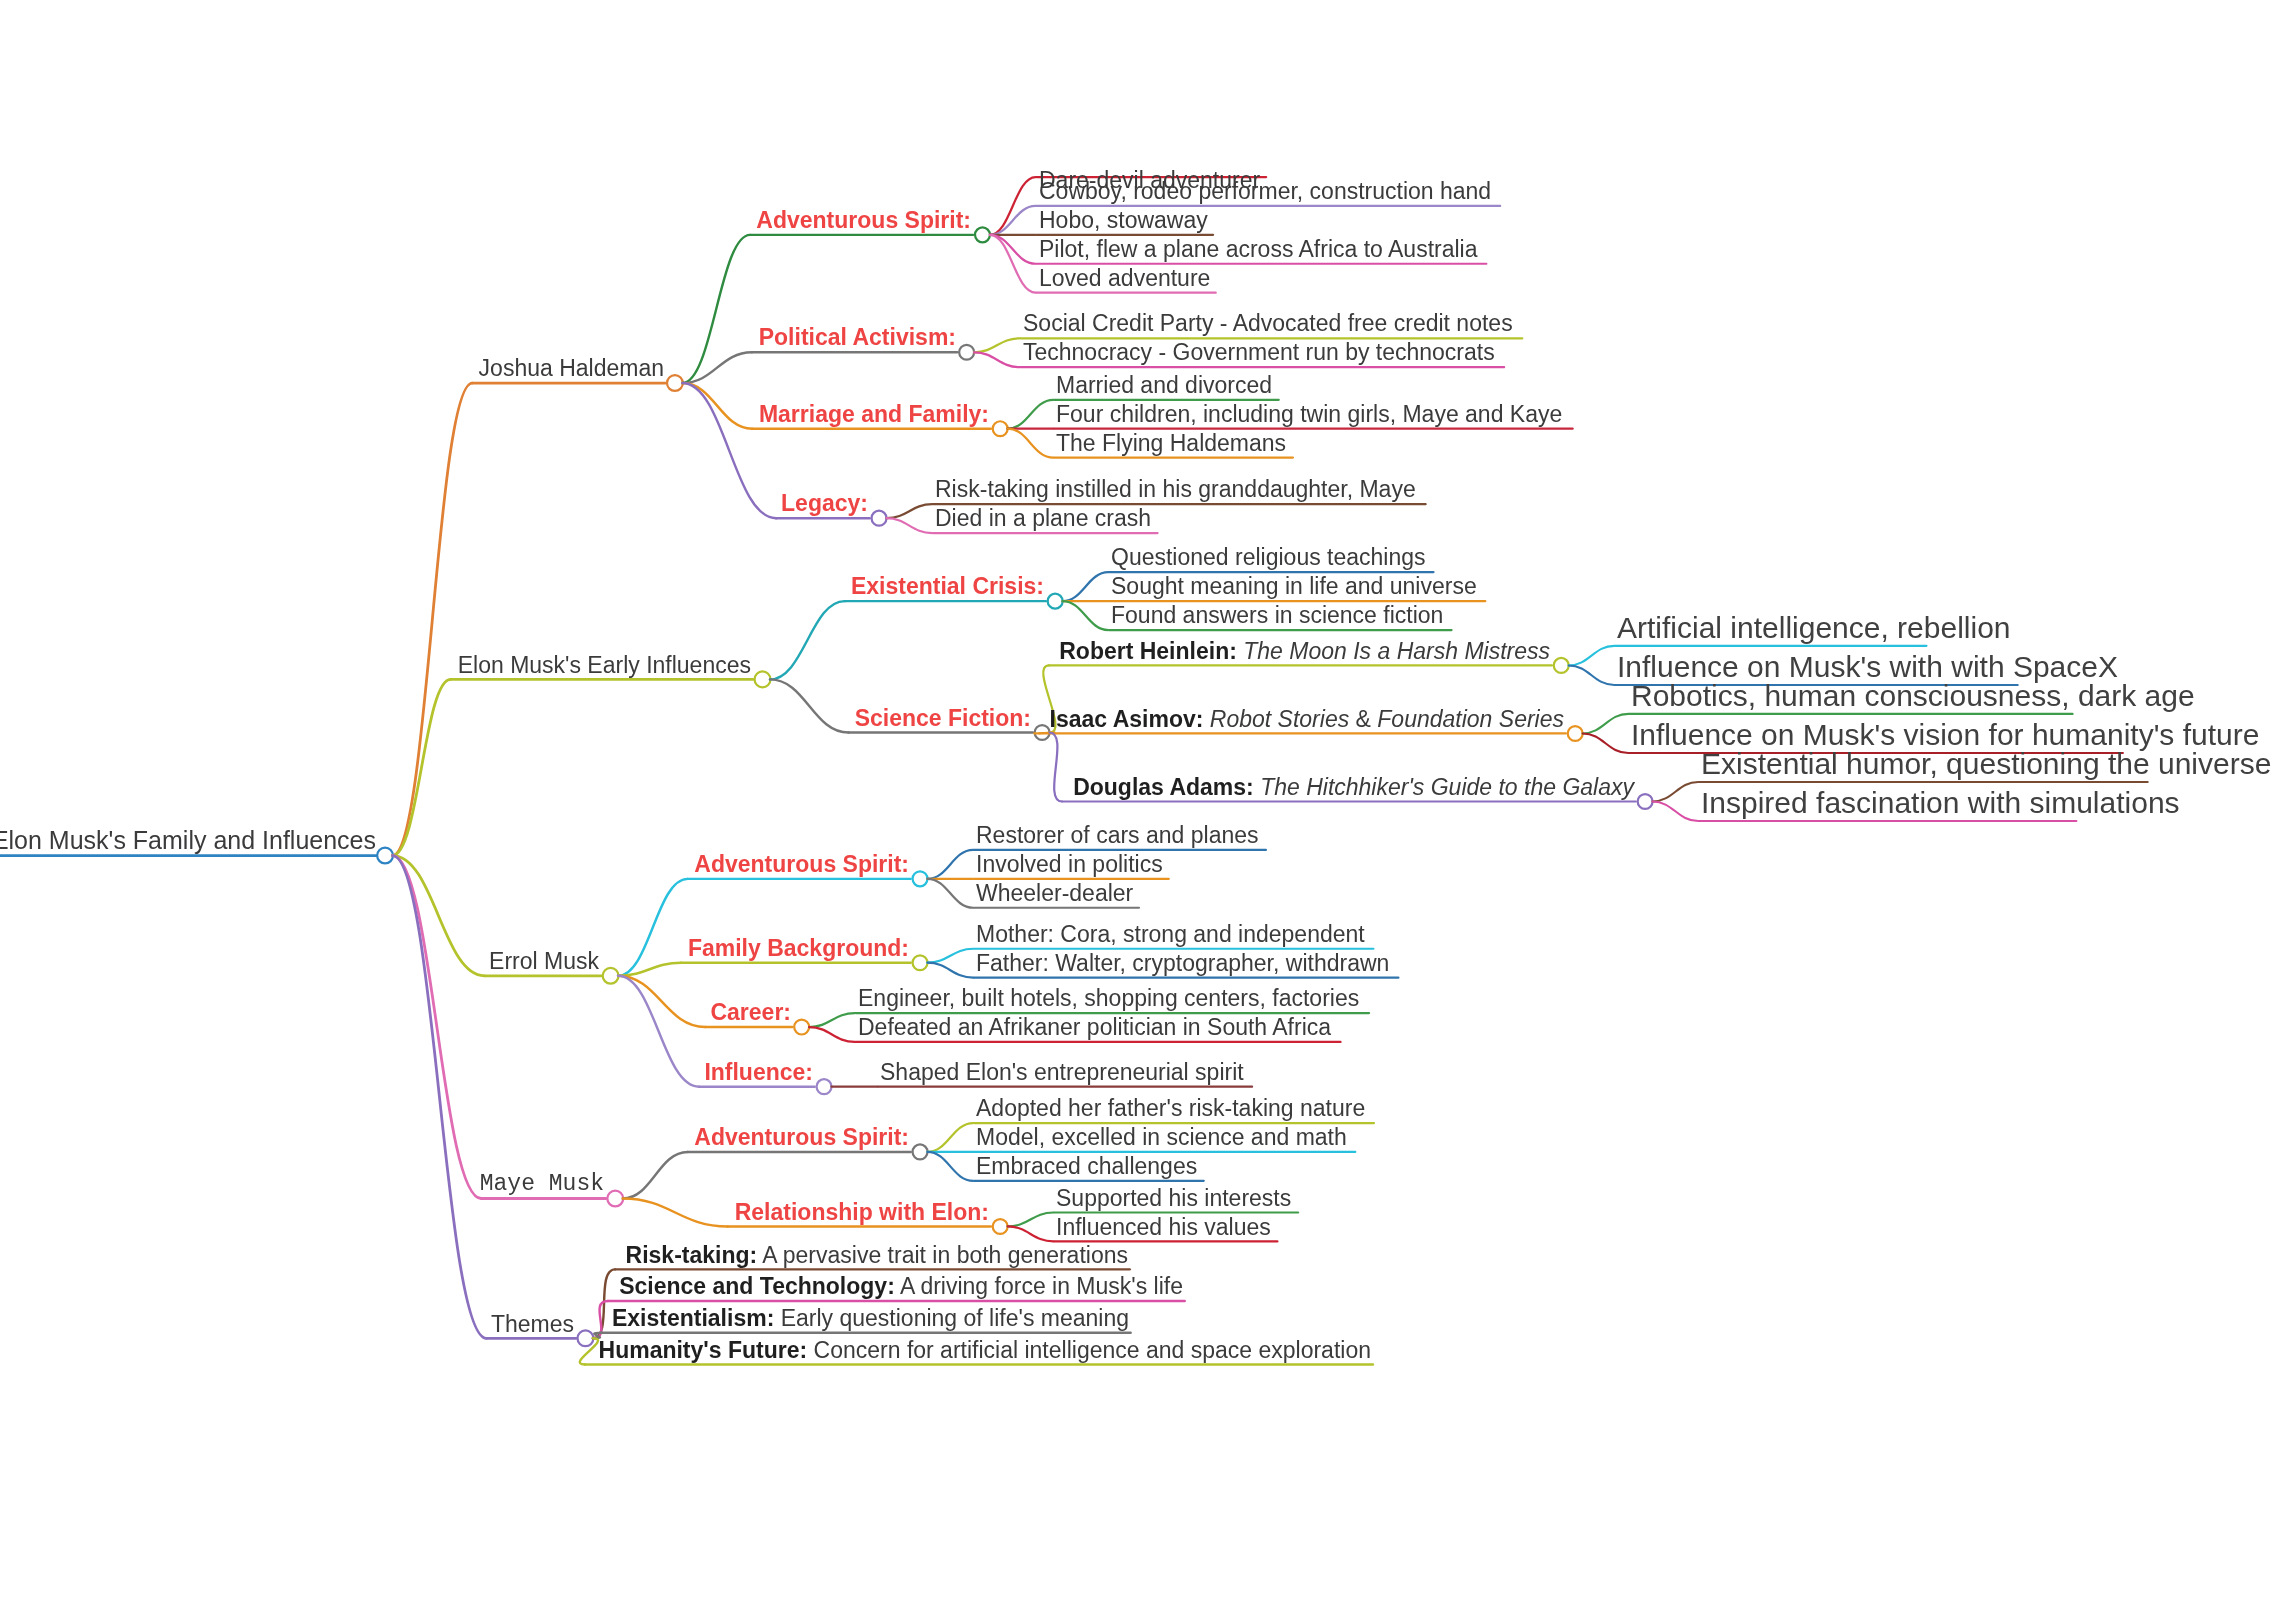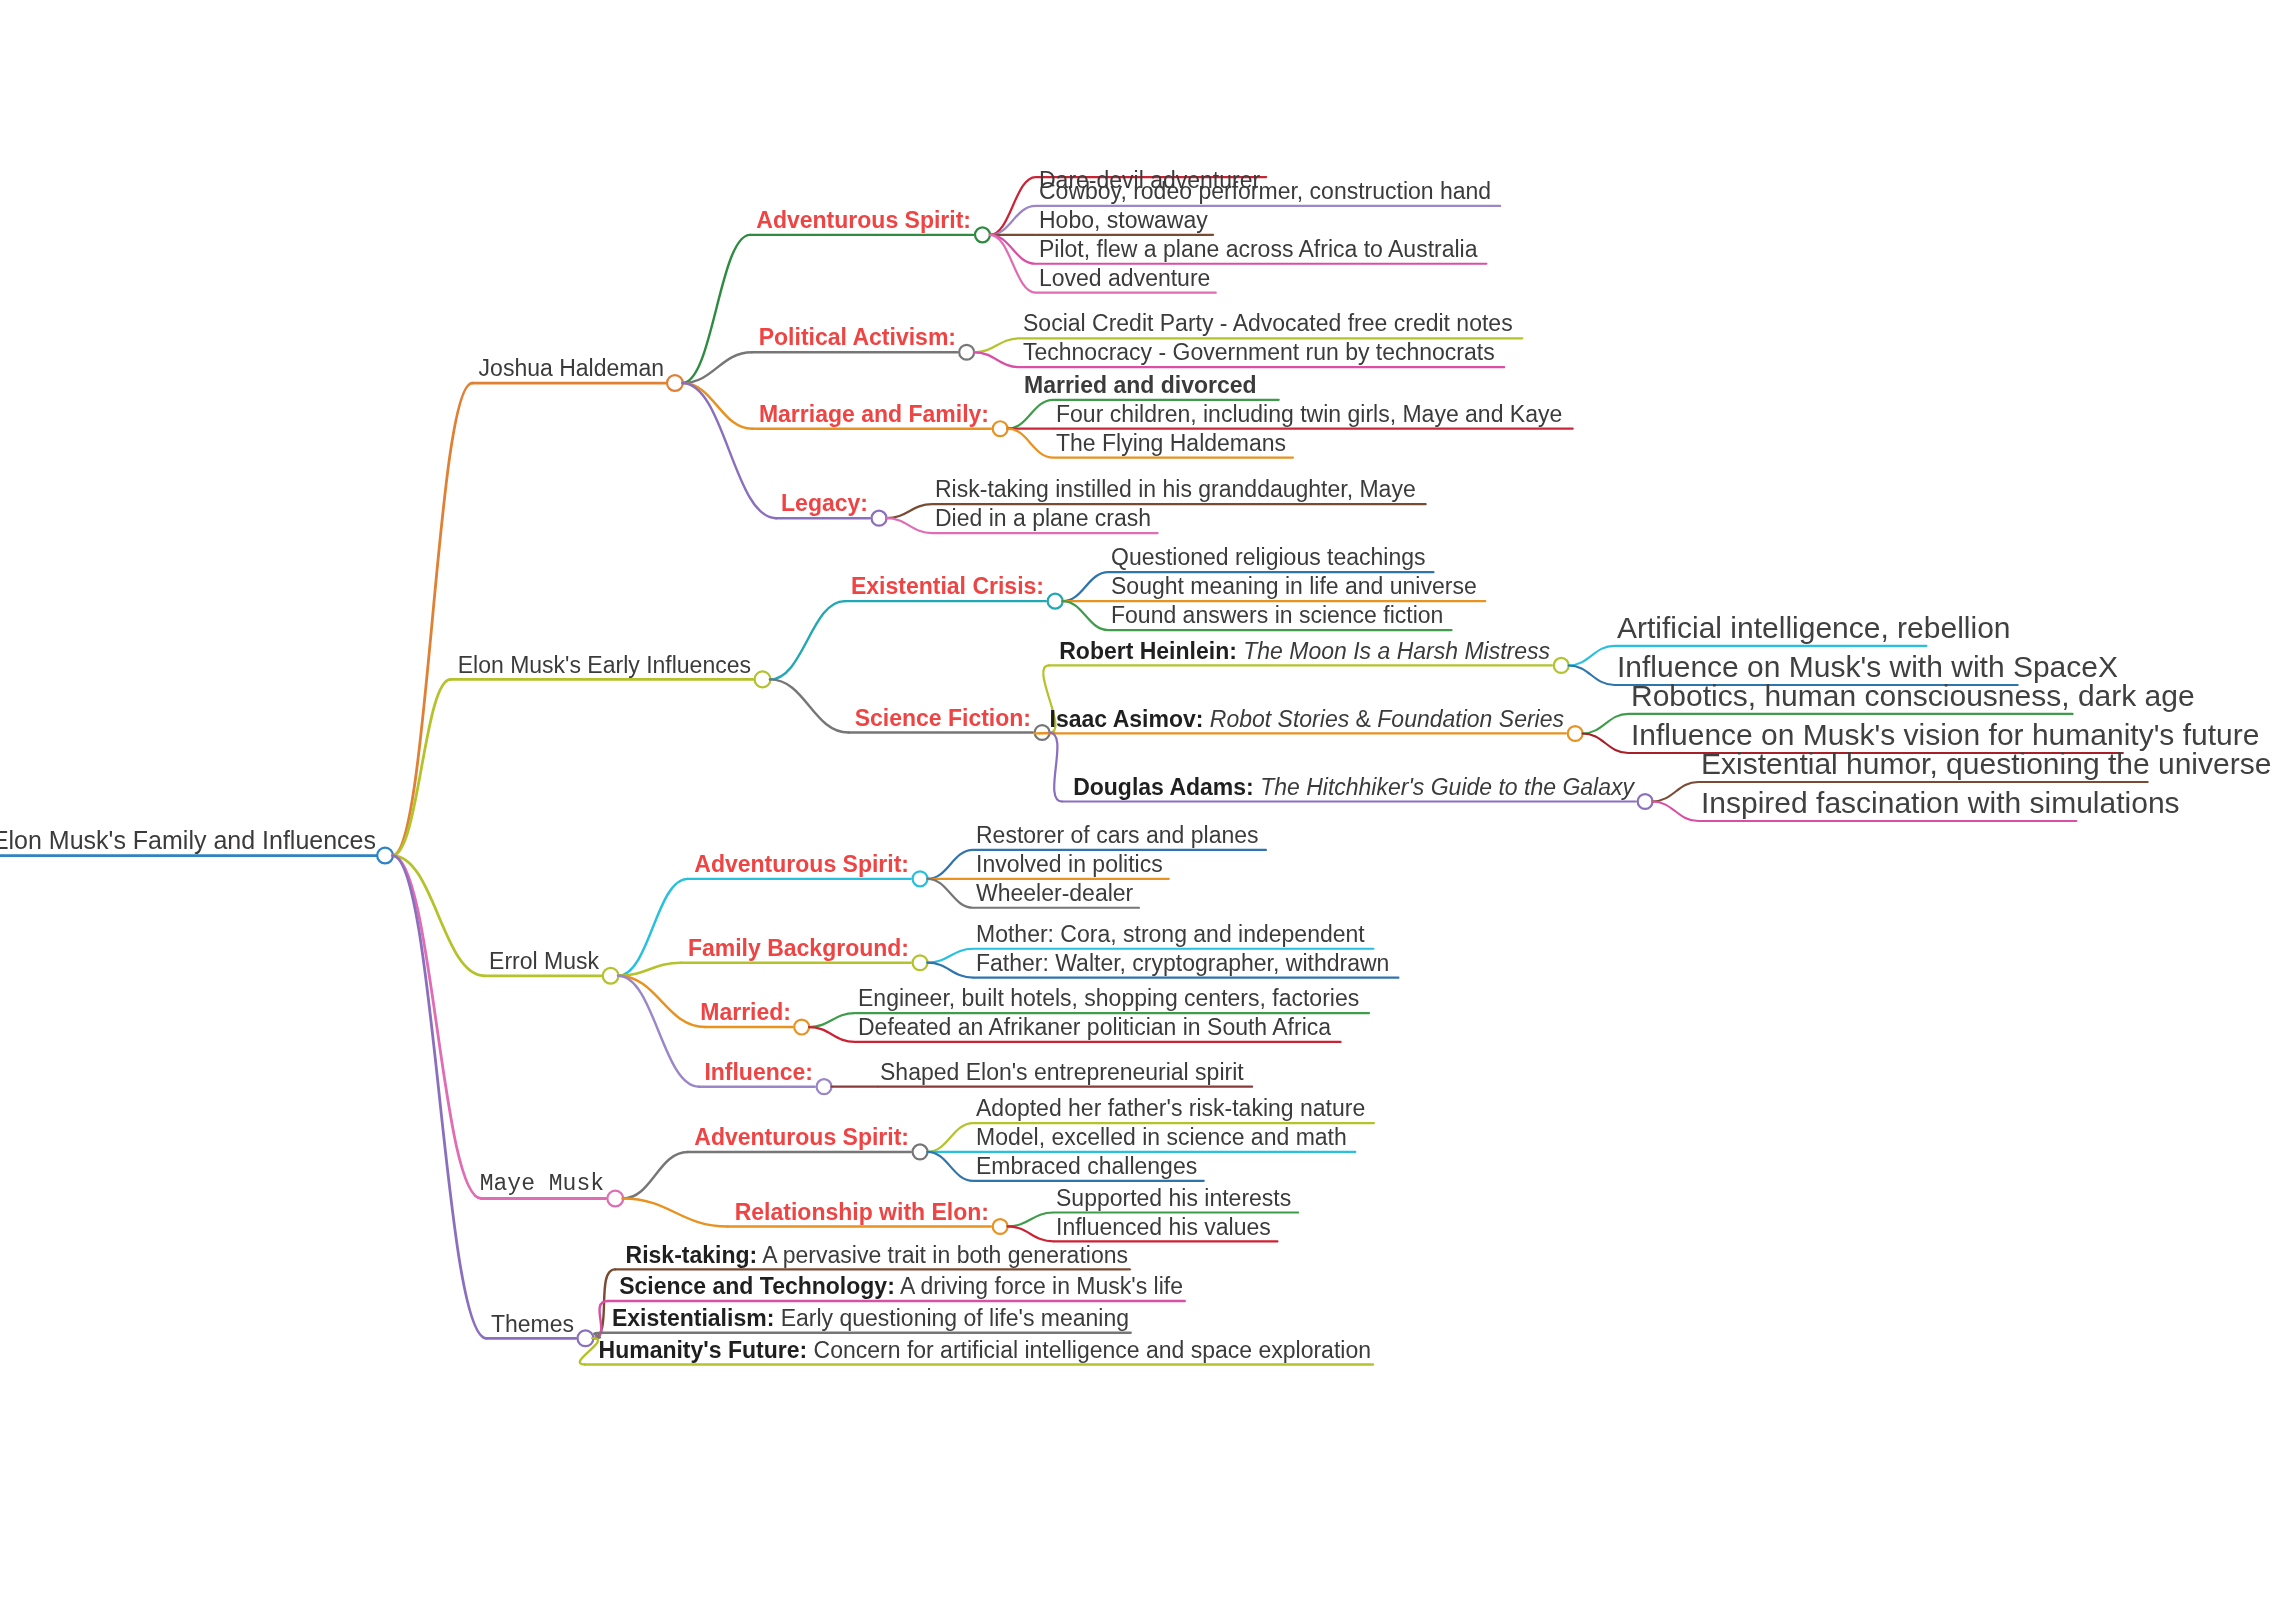--- a/index.html
+++ b/index.html
@@ -165,21 +165,21 @@
 <span class="lbl l2 rightanchor" style="left: 971px; top: 235px;">Adventurous Spirit:</span>
 <span class="lbl l3" style="left: 1039px; top: 195px;">Dare-devil adventurer</span>
 <span class="lbl l3" style="left: 1039px; top: 206px;">Cowboy, rodeo performer, construction hand</span>
 <span class="lbl l3" style="left: 1039px; top: 235px;">Hobo, stowaway</span>
 <span class="lbl l3" style="left: 1039px; top: 264px;">Pilot, flew a plane across Africa to Australia</span>
 <span class="lbl l3" style="left: 1039px; top: 293px;">Loved adventure</span>
 <span class="lbl l2 rightanchor" style="left: 956px; top: 352px;">Political Activism:</span>
 <span class="lbl l3" style="left: 1023px; top: 338px;">Social Credit Party - Advocated free credit notes</span>
 <span class="lbl l3" style="left: 1023px; top: 367px;">Technocracy - Government run by technocrats</span>
 <span class="lbl l2 rightanchor" style="left: 989px; top: 429px;">Marriage and Family:</span>
-<span class="lbl l3" style="left: 1024px; top: 400px; font-weight: bold;">Married and divorced</span>
+<span class="lbl l3" style="left: 1056px; top: 400px;">Married and divorced</span>
 <span class="lbl l3" style="left: 1056px; top: 429px;">Four children, including twin girls, Maye and Kaye</span>
 <span class="lbl l3" style="left: 1056px; top: 458px;">The Flying Haldemans</span>
 <span class="lbl l2 rightanchor" style="left: 868px; top: 518px;">Legacy:</span>
 <span class="lbl l3" style="left: 935px; top: 504px;">Risk-taking instilled in his granddaughter, Maye</span>
 <span class="lbl l3" style="left: 935px; top: 533px;">Died in a plane crash</span>
 <span class="lbl l1 rightanchor" style="left: 751px; top: 680px;">Elon Musk's Early Influences</span>
 <span class="lbl l2 rightanchor" style="left: 1044px; top: 601px;">Existential Crisis:</span>
 <span class="lbl l3" style="left: 1111px; top: 572px;">Questioned religious teachings</span>
 <span class="lbl l3" style="left: 1111px; top: 601px;">Sought meaning in life and universe</span>
 <span class="lbl l3" style="left: 1111px; top: 630px;">Found answers in science fiction</span>
@@ -194,21 +194,21 @@
 <span class="lbl l4" style="left: 1701px; top: 782px;">Existential humor, questioning the universe</span>
 <span class="lbl l4" style="left: 1701px; top: 821px;">Inspired fascination with simulations</span>
 <span class="lbl l1 rightanchor" style="left: 599px; top: 976px;">Errol Musk</span>
 <span class="lbl l2 rightanchor" style="left: 909px; top: 879px;">Adventurous Spirit:</span>
 <span class="lbl l3" style="left: 976px; top: 850px;">Restorer of cars and planes</span>
 <span class="lbl l3" style="left: 976px; top: 879px;">Involved in politics</span>
 <span class="lbl l3" style="left: 976px; top: 908px;">Wheeler-dealer</span>
 <span class="lbl l2 rightanchor" style="left: 909px; top: 963px;">Family Background:</span>
 <span class="lbl l3" style="left: 976px; top: 949px;">Mother: Cora, strong and independent</span>
 <span class="lbl l3" style="left: 976px; top: 978px;">Father: Walter, cryptographer, withdrawn</span>
-<span class="lbl l2 rightanchor" style="left: 791px; top: 1027px;">Married:</span>
+<span class="lbl l2 rightanchor" style="left: 791px; top: 1027px;">Career:</span>
 <span class="lbl l3" style="left: 858px; top: 1013px;">Engineer, built hotels, shopping centers, factories</span>
 <span class="lbl l3" style="left: 858px; top: 1042px;">Defeated an Afrikaner politician in South Africa</span>
 <span class="lbl l2 rightanchor" style="left: 813px; top: 1087px;">Influence:</span>
 <span class="lbl l3" style="left: 880px; top: 1087px;">Shaped Elon's entrepreneurial spirit</span>
 <span class="lbl l1 rightanchor" style="left: 604px; top: 1199px; font-family: Liberation Mono, monospace;">Maye Musk</span>
 <span class="lbl l2 rightanchor" style="left: 909px; top: 1152px;">Adventurous Spirit:</span>
 <span class="lbl l3" style="left: 976px; top: 1123px;">Adopted her father's risk-taking nature</span>
 <span class="lbl l3" style="left: 976px; top: 1152px;">Model, excelled in science and math</span>
 <span class="lbl l3" style="left: 976px; top: 1181px;">Embraced challenges</span>
 <span class="lbl l2 rightanchor" style="left: 989px; top: 1227px;">Relationship with Elon:</span>

